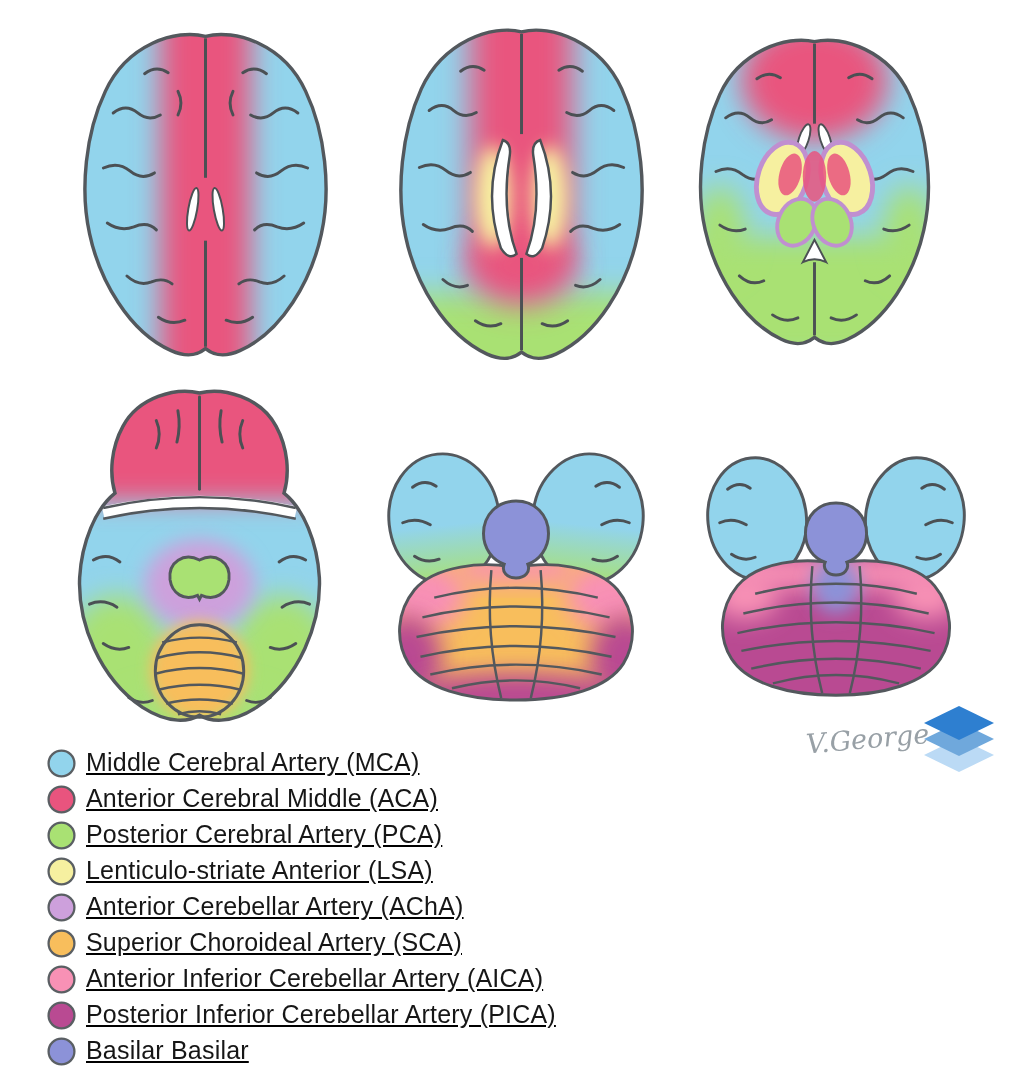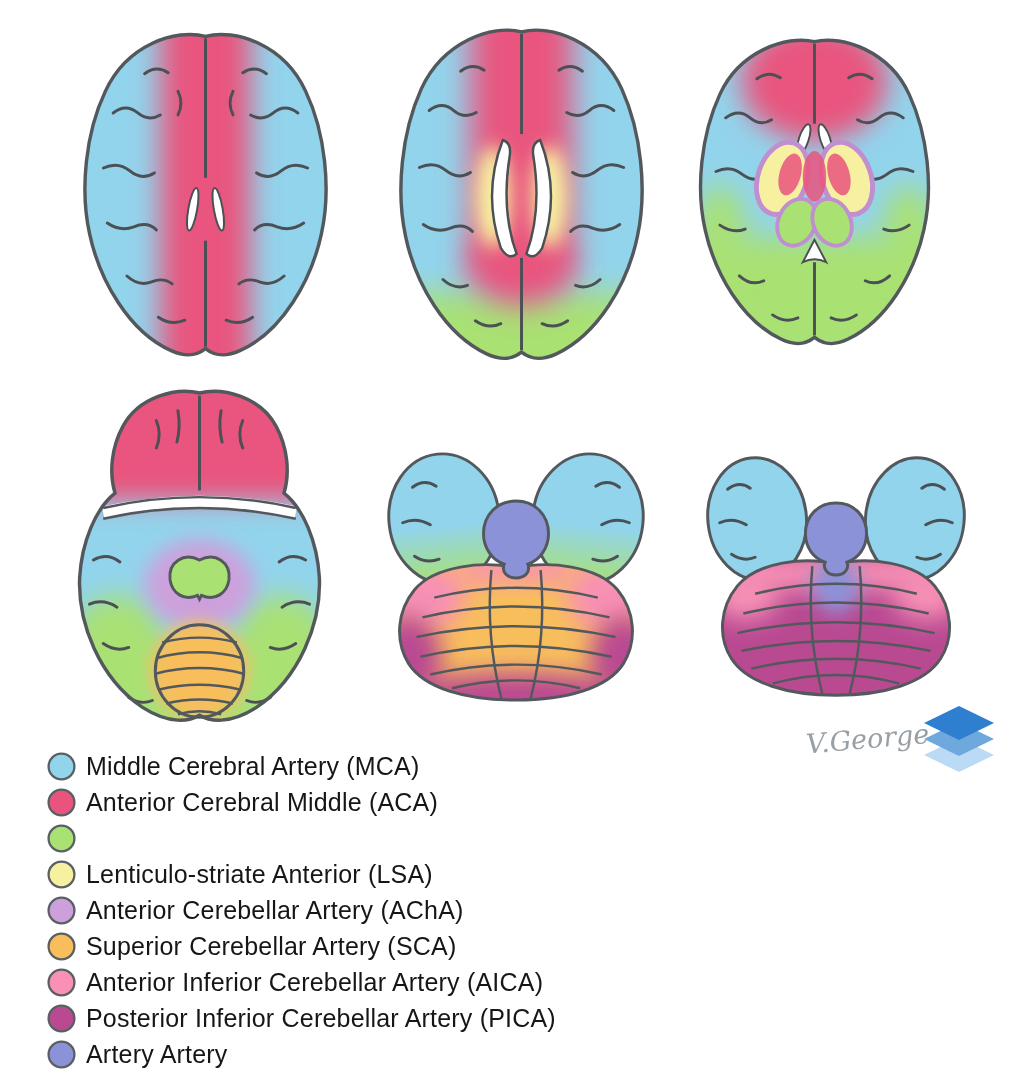--- a/index.html
+++ b/index.html
@@ -3,21 +3,21 @@
 <meta charset="utf-8">
 <style>
   html,body{margin:0;padding:0;}
   body{
     width:1015px;height:1085px;position:relative;background:#ffffff;
     font-family:"Liberation Sans",sans-serif;overflow:hidden;
   }
   .slice{position:absolute;}
   .slice svg{display:block;width:100%;height:100%;}
   .legend{position:absolute;left:46px;top:748px;display:flex;flex-direction:column;}
-  .legend-row{display:flex;align-items:center;height:36px;gap:9px;}
+  .legend-row{display:flex;align-items:flex-start;height:36px;gap:9px;text-decoration:underline;}
   .swatch{width:31px;height:31px;flex:none;}
   .legend-label{font-size:25px;color:#161616;letter-spacing:.2px;white-space:nowrap;}
   .signature{
     position:absolute;left:806px;top:722px;width:150px;
     font-family:"DejaVu Serif",serif;font-style:italic;
     color:#98a0a6;font-size:27px;transform:rotate(-5deg);
   }
   .logo{position:absolute;left:916px;top:698px;width:86px;height:80px;}
 </style>
 </head>
@@ -338,57 +338,58 @@
     <svg class="swatch" viewBox="0 0 30 30">
         <circle cx="15" cy="15" r="12.5" stroke="#5a5f63" stroke-width="2.2" fill="#E9547E"></circle>
       </svg>
     <span class="legend-label">Anterior Cerebral Middle (ACA)</span>
   </div>
 
   <div class="legend-row">
     <svg class="swatch" viewBox="0 0 30 30">
         <circle cx="15" cy="15" r="12.5" stroke="#5a5f63" stroke-width="2.2" fill="#A9E173"></circle>
       </svg>
+    <span class="legend-label">Posterior Cerebral Artery (PCA)</span>
   </div>
 
   <div class="legend-row">
     <svg class="swatch" viewBox="0 0 30 30">
         <circle cx="15" cy="15" r="12.5" stroke="#5a5f63" stroke-width="2.2" fill="#F6F0A0"></circle>
       </svg>
     <span class="legend-label">Lenticulo-striate Anterior (LSA)</span>
   </div>
 
   <div class="legend-row">
     <svg class="swatch" viewBox="0 0 30 30">
         <circle cx="15" cy="15" r="12.5" stroke="#5a5f63" stroke-width="2.2" fill="#CDA0DC"></circle>
       </svg>
     <span class="legend-label">Anterior Cerebellar Artery (AChA)</span>
   </div>
 
   <div class="legend-row">
     <svg class="swatch" viewBox="0 0 30 30">
         <circle cx="15" cy="15" r="12.5" stroke="#5a5f63" stroke-width="2.2" fill="#F8BE5C"></circle>
       </svg>
-    <span class="legend-label">Superior Cerebellar Artery (SCA)</span>
+    <span class="legend-label">Superior Choroideal Artery (SCA)</span>
   </div>
 
   <div class="legend-row">
     <svg class="swatch" viewBox="0 0 30 30">
         <circle cx="15" cy="15" r="12.5" stroke="#5a5f63" stroke-width="2.2" fill="#F891B5"></circle>
       </svg>
     <span class="legend-label">Anterior Inferior Cerebellar Artery (AICA)</span>
   </div>
 
   <div class="legend-row">
     <svg class="swatch" viewBox="0 0 30 30">
         <circle cx="15" cy="15" r="12.5" stroke="#5a5f63" stroke-width="2.2" fill="#B94A92"></circle>
       </svg>
     <span class="legend-label">Posterior Inferior Cerebellar Artery (PICA)</span>
   </div>
 
   <div class="legend-row">
     <svg class="swatch" viewBox="0 0 30 30">
         <circle cx="15" cy="15" r="12.5" stroke="#5a5f63" stroke-width="2.2" fill="#8C92D8"></circle>
       </svg>
-    <span class="legend-label">Artery Artery</span>
+    <span class="legend-label">Basilar Basilar</span>
   </div>
 
 </div>
 
 </body></html>

